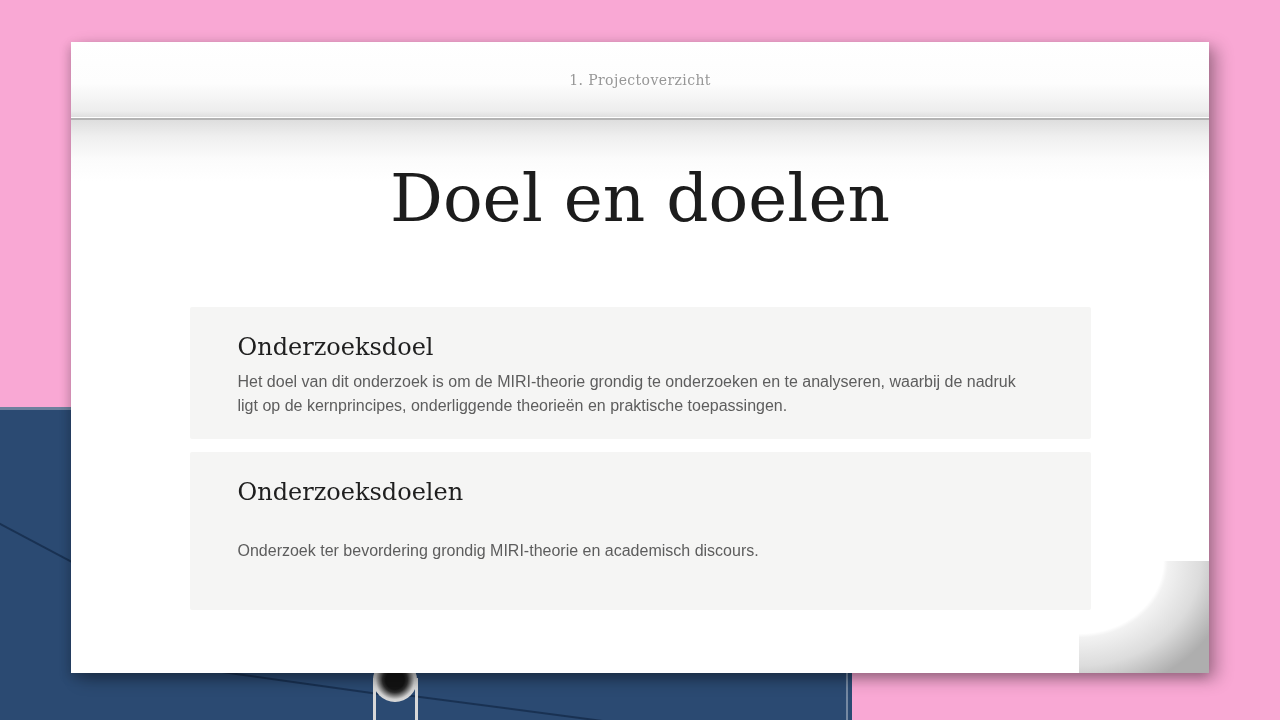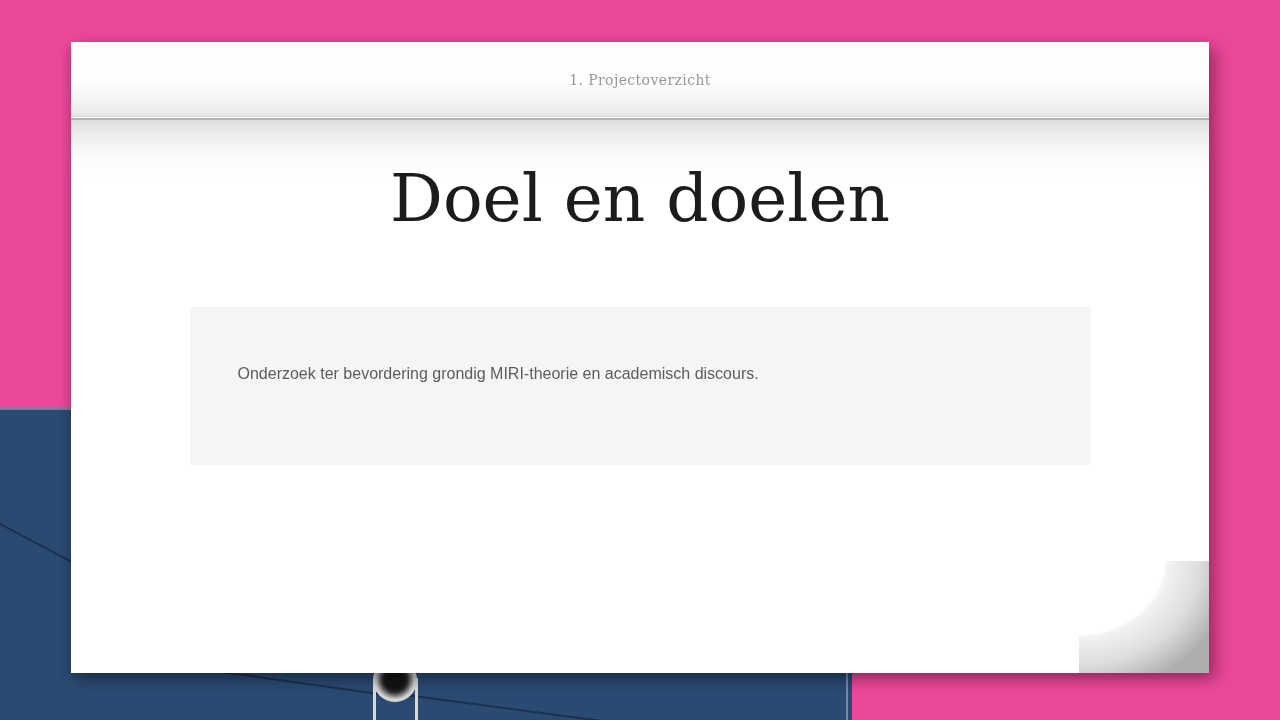--- a/index.html
+++ b/index.html
@@ -1,21 +1,21 @@
 <!DOCTYPE html>
 <html><head>
 <meta charset="utf-8">
 <style>
   html, body { margin: 0; padding: 0; }
   .stage {
     position: relative;
     width: 1280px;
     height: 720px;
     overflow: hidden;
-    background: #ec4899;
+    background: #f9a8d4;
     font-family: "Liberation Sans", sans-serif;
   }
 
   
   .envelope {
     position: absolute;
     left: 0; top: 407px;
     width: 852px; height: 313px;
     background: #2b4a72;
     border-top: 3px solid #6e809d;
@@ -161,22 +161,27 @@
       <span class="label">1. Projectoverzicht</span>
     </div>
     <div class="card-divider"></div>
 
     <div class="card-main">
 
       <h1 class="slide-title">Doel en doelen</h1>
 
       <div class="sections">
 
+        <div class="section-card s1">
+          <h2 class="section-heading">Onderzoeksdoel</h2>
+          <p class="section-body">Het doel van dit onderzoek is om de MIRI-theorie grondig te onderzoeken en te analyseren, waarbij de nadruk ligt op de kernprincipes, onderliggende theorieën en praktische toepassingen.</p>
+        </div>
 
         <div class="section-card s2">
+          <h2 class="section-heading">Onderzoeksdoelen</h2>
           <p class="section-body">Onderzoek ter bevordering grondig MIRI-theorie en academisch discours.</p>
         </div>
 
       </div>
 
       <div class="page-curl"></div>
     </div>
 
   </div>
 

